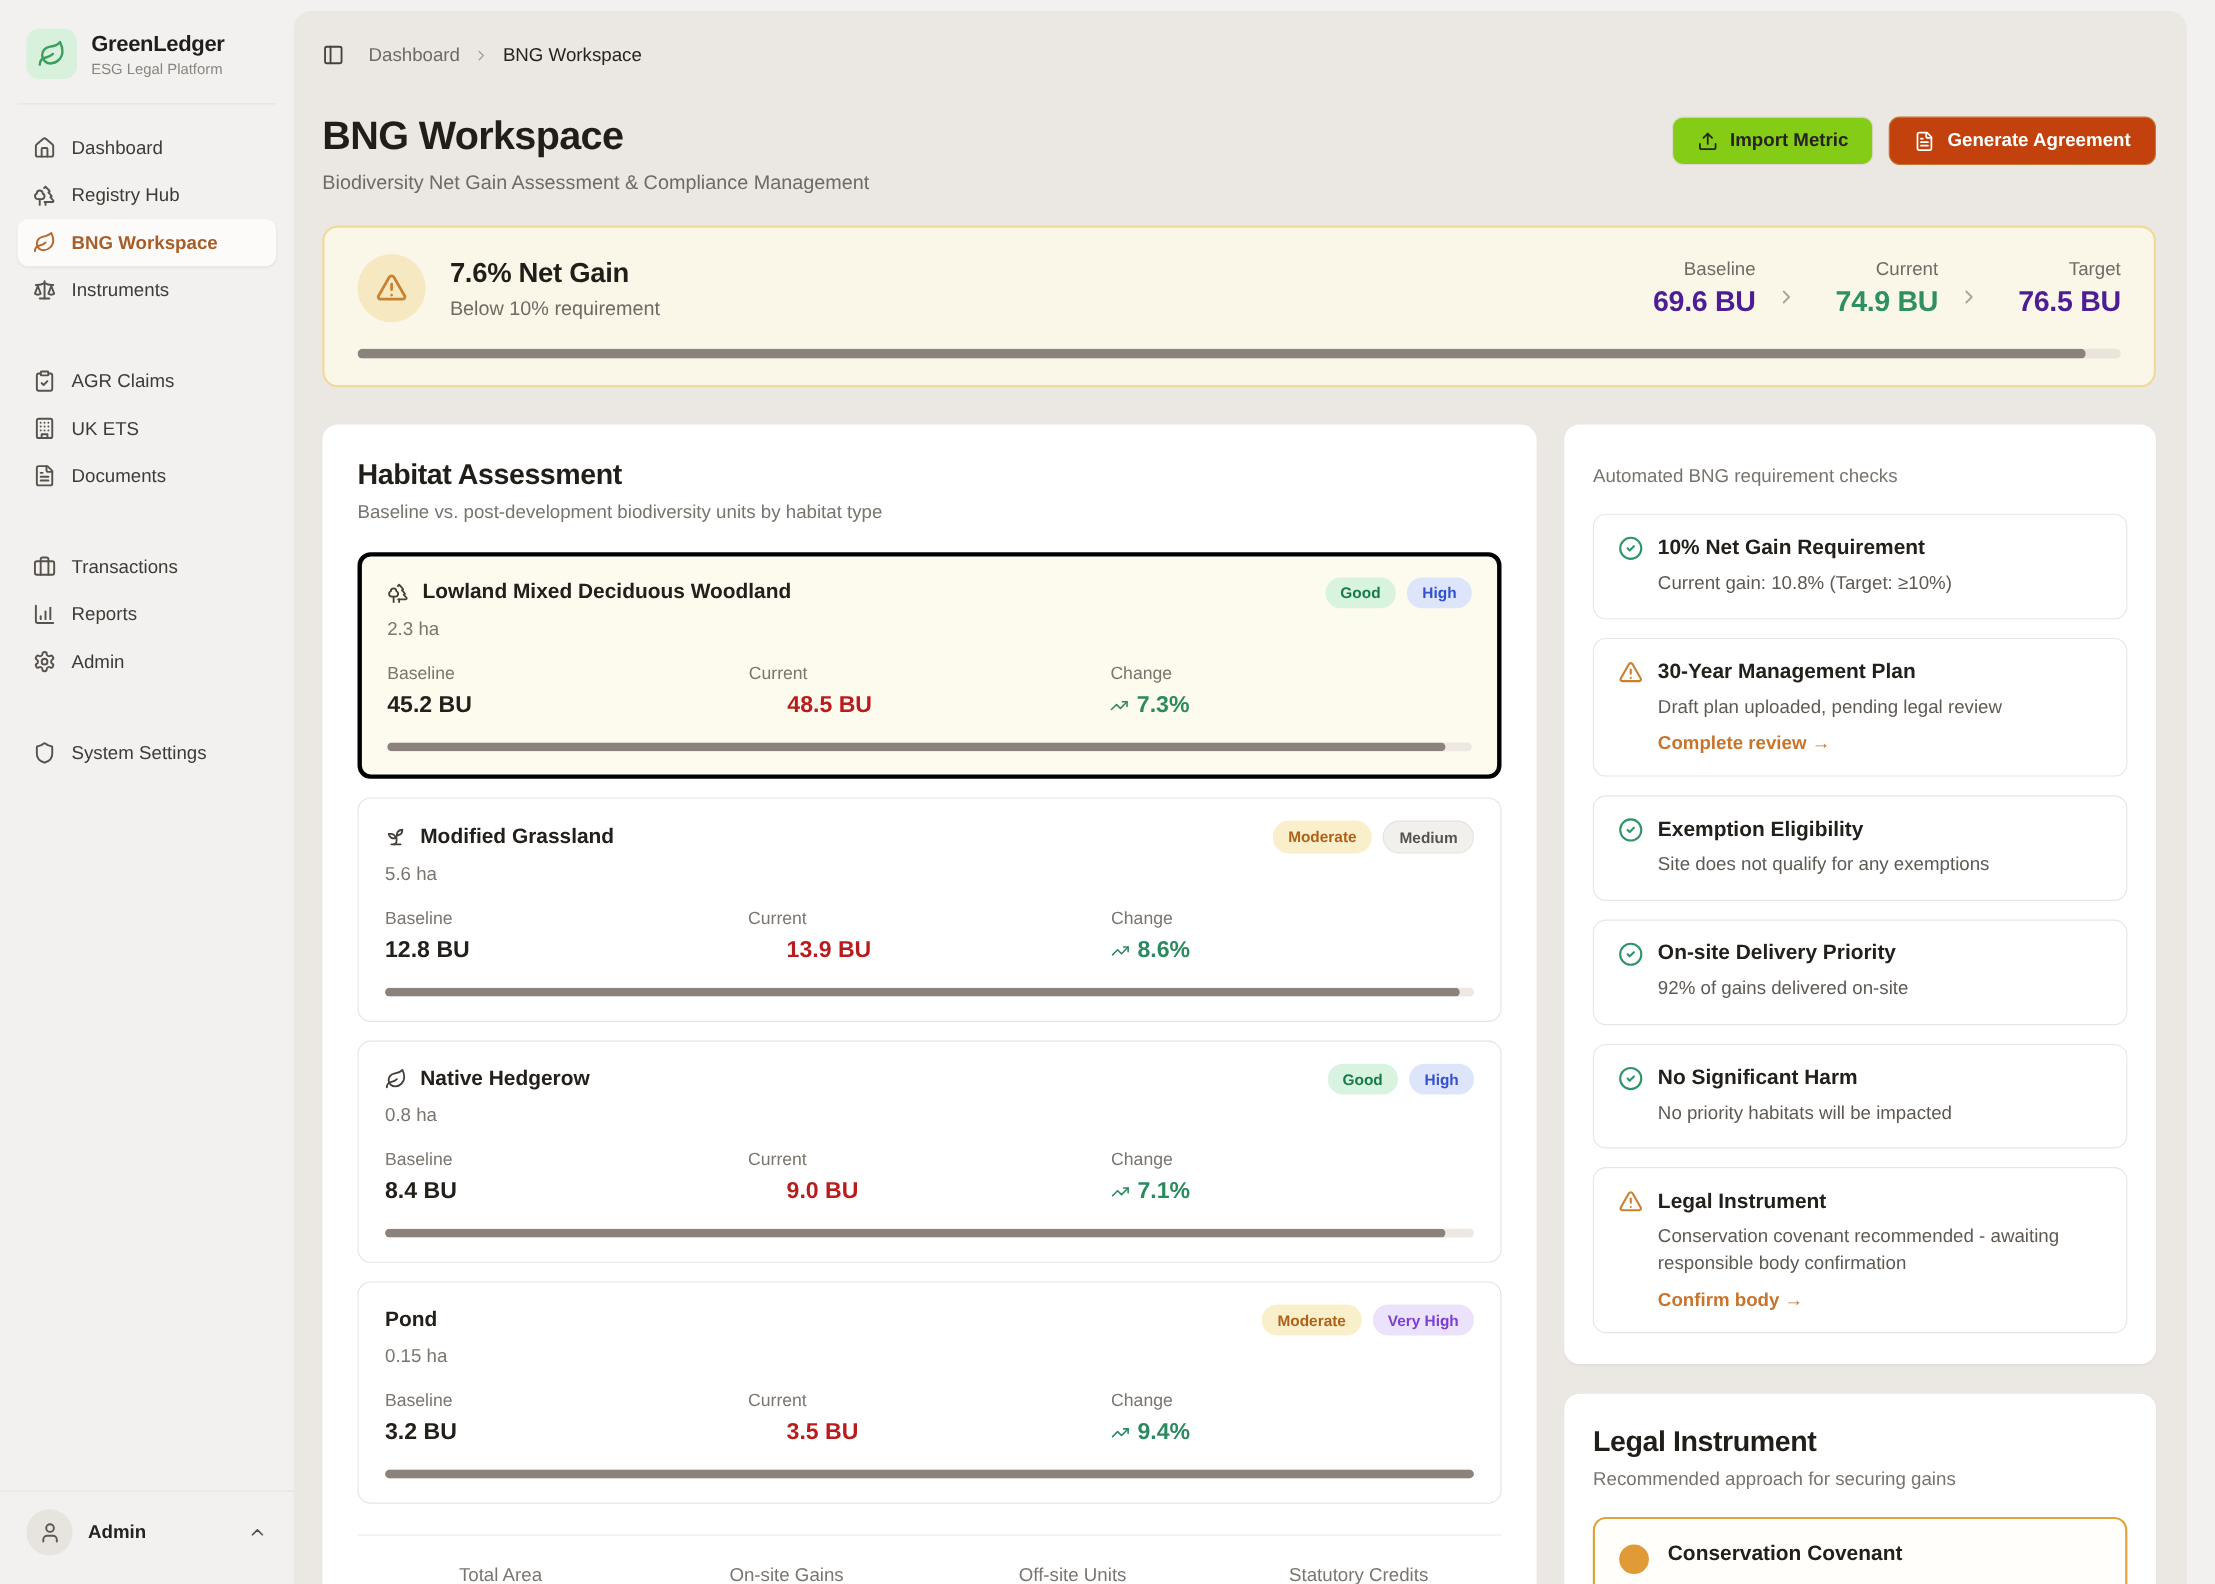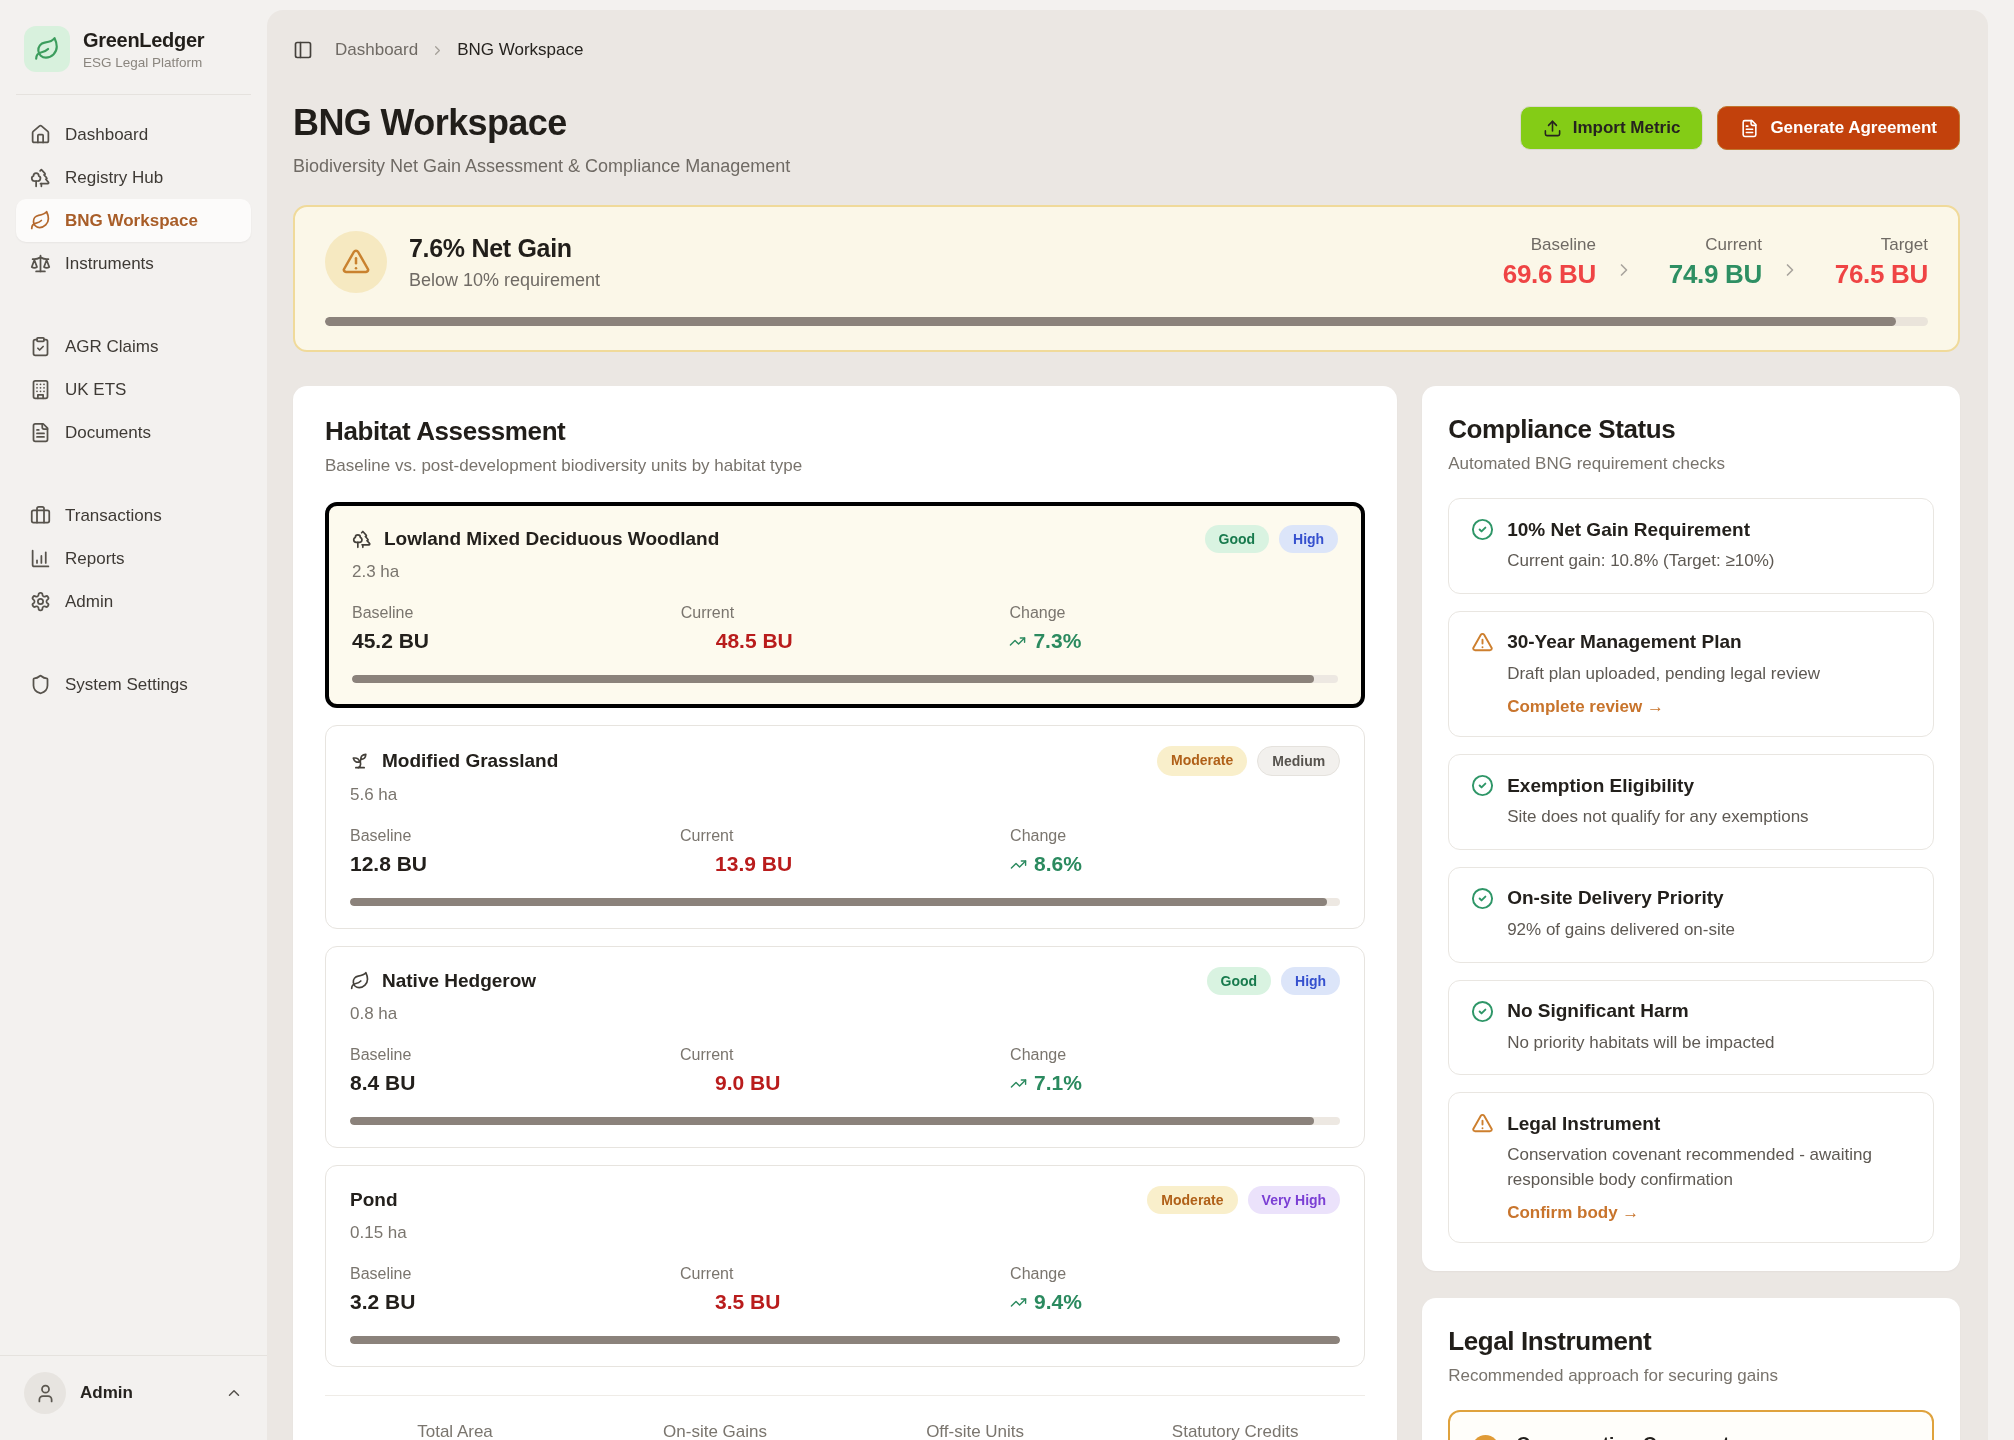--- a/index.html
+++ b/index.html
@@ -49,21 +49,21 @@
   
   .banner { margin-top:28px; background:#FBF7E8; border:2px solid #F0DA9A; border-radius:14px; padding:24px 30px 24px; }
   .banner-row { display:flex; align-items:center; }
   .warn-circle { width:62px; height:62px; border-radius:50%; background:#F6E9C1; color:#C9822F; display:flex; align-items:center; justify-content:center; flex:0 0 62px; }
   .banner-text { margin-left:22px; }
   .banner-title { font-size:25px; font-weight:bold; color:#211E1A; letter-spacing:-0.3px; }
   .banner-sub { font-size:18px; color:#6F6A64; margin-top:7px; }
   .banner-stats { margin-left:auto; display:flex; align-items:center; gap:18px; }
   .bstat { text-align:right; min-width:110px; }
   .bstat .lbl { font-size:17px; color:#6F6A64; }
-  .bstat .val { font-size:26px; font-weight:bold; color:#ef4444; margin-top:4px; letter-spacing:-0.3px; }
+  .bstat .val { font-size:26px; font-weight:bold; color:#4c1d95; margin-top:4px; letter-spacing:-0.3px; }
   .bstat .val.green { color:#2E8F63; }
   .bchev { color:#A9A49D; margin-top:16px; }
   .track { background:#EAE4DB; border-radius:6px; height:9px; overflow:hidden; }
   .fill { background:#8B827B; border-radius:6px; height:100%; }
   .banner .track { margin-top:24px; }
 
   
   .cols { margin-top:34px; display:flex; gap:25px; align-items:flex-start; }
   .panel { background:#FFFFFF; border-radius:14px; box-shadow:0 1px 2px rgba(40,35,30,0.04); }
   .panel-title { font-size:26px; font-weight:bold; color:#211E1A; letter-spacing:-0.4px; }
@@ -515,21 +515,20 @@
           <div class="tstat">
             <div class="lbl">Statutory Credits</div>
 
           </div>
         </div>
       </section>
 
       <div class="rightcol">
 
         <section class="panel compliance">
-          <div class="panel-title">Compliance Status</div>
           <div class="panel-sub">Automated BNG requirement checks</div>
 
           <div class="citems">
 
             <div class="citem">
               <div class="row">
                 <svg class="ic ok" width="23" height="23" viewBox="0 0 24 24">
                     <circle cx="12" cy="12" r="10"></circle>
                     <path d="m9 12 2 2 4-4"></path>
                   </svg>

